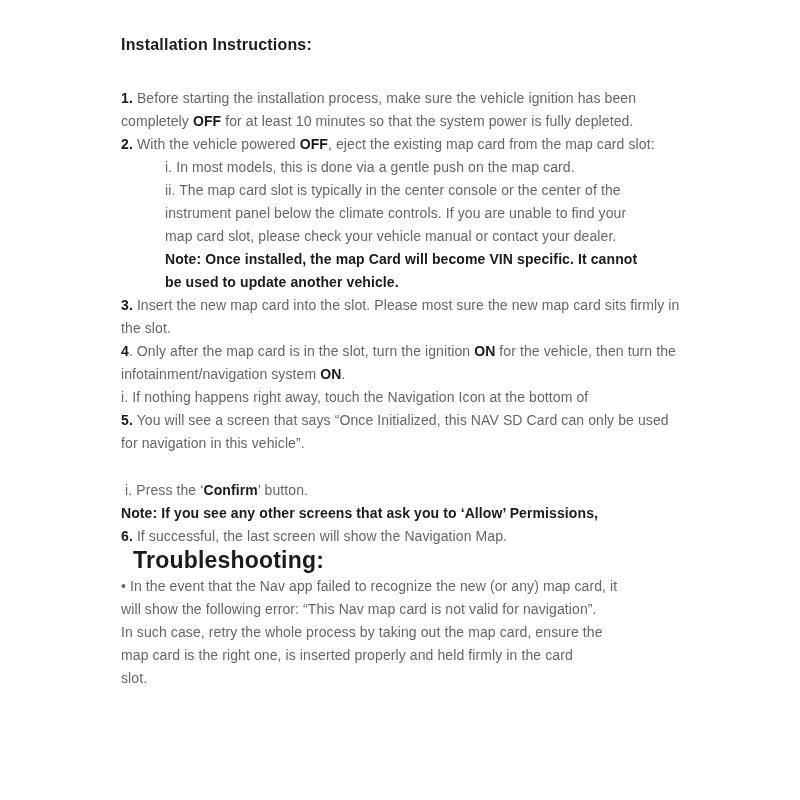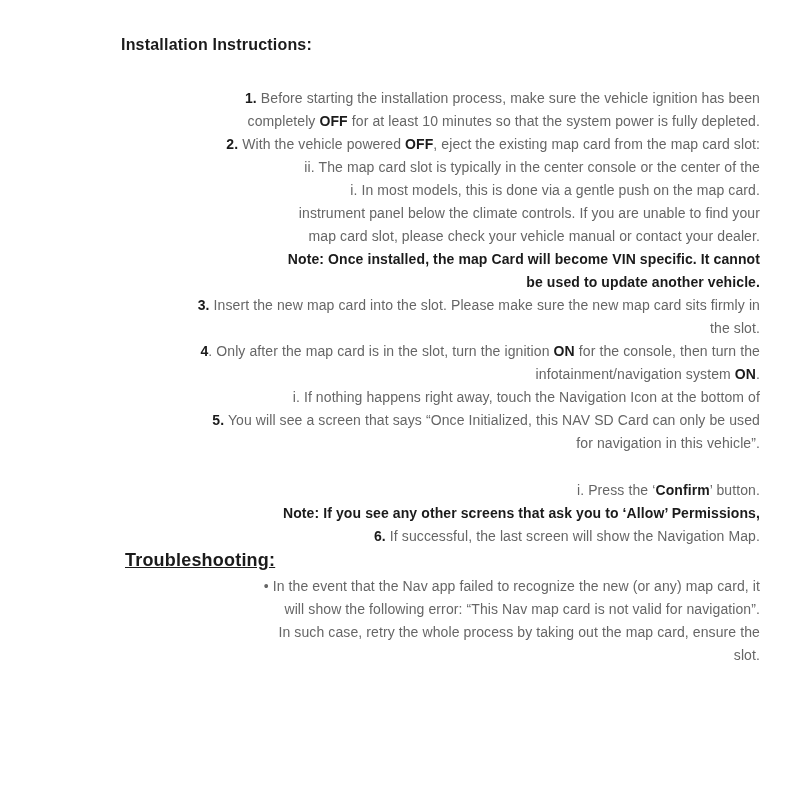--- a/index.html
+++ b/index.html
@@ -26,62 +26,61 @@
     margin: 0 0 33px 0;
     letter-spacing: 0.2px;
   }
   .doc-body { }
   .line {
     font-size: 14px;
     line-height: 23px;
     color: #666666;
     white-space: pre;
     letter-spacing: 0.1px;
-    text-align: right;
   }
   .line .b {
     font-weight: bold;
     color: #1b1b1b;
   }
   .indent-sub { padding-left: 44px; }
   .indent-tiny { padding-left: 4px; margin-top: 24px; }
   .doc-subheading {
-    font-size: 18px;
+    font-size: 23px;
     font-weight: bold;
     color: #1b1b1b;
     line-height: 20px;
-    margin: 2px 0 5px 4px;
+    margin: 2px 0 5px 12px;
     letter-spacing: 0.2px;
-    text-decoration: underline;
   }
 </style>
 </head>
 <body>
 
 <div class="page">
   <h1 class="doc-title">Installation Instructions:</h1>
   <div class="doc-body" id="doc-body">
       <div class="line"><span class="b">1.</span><span> Before starting the installation process, make sure the vehicle ignition has been</span></div>
       <div class="line"><span>completely </span><span class="b">OFF</span><span> for at least 10 minutes so that the system power is fully depleted.</span></div>
       <div class="line"><span class="b">2.</span><span> With the vehicle powered </span><span class="b">OFF</span><span>, eject the existing map card from the map card slot:</span></div>
+      <div class="line indent-sub"><span>i. In most models, this is done via a gentle push on the map card.</span></div>
       <div class="line indent-sub"><span>ii. The map card slot is typically in the center console or the center of the</span></div>
-      <div class="line indent-sub"><span>i. In most models, this is done via a gentle push on the map card.</span></div>
       <div class="line indent-sub"><span>instrument panel below the climate controls. If you are unable to find your</span></div>
       <div class="line indent-sub"><span>map card slot, please check your vehicle manual or contact your dealer.</span></div>
       <div class="line indent-sub"><span class="b">Note: Once installed, the map Card will become VIN specific. It cannot</span></div>
       <div class="line indent-sub"><span class="b">be used to update another vehicle.</span></div>
-      <div class="line"><span class="b">3.</span><span> Insert the new map card into the slot. Please make sure the new map card sits firmly in</span></div>
+      <div class="line"><span class="b">3.</span><span> Insert the new map card into the slot. Please most sure the new map card sits firmly in</span></div>
       <div class="line"><span>the slot.</span></div>
-      <div class="line"><span class="b">4</span><span>. Only after the map card is in the slot, turn the ignition </span><span class="b">ON</span><span> for the console, then turn the</span></div>
+      <div class="line"><span class="b">4</span><span>. Only after the map card is in the slot, turn the ignition </span><span class="b">ON</span><span> for the vehicle, then turn the</span></div>
       <div class="line"><span>infotainment/navigation system </span><span class="b">ON</span><span>.</span></div>
       <div class="line"><span>i. If nothing happens right away, touch the Navigation Icon at the bottom of</span></div>
       <div class="line"><span class="b">5.</span><span> You will see a screen that says “Once Initialized, this NAV SD Card can only be used</span></div>
       <div class="line"><span>for navigation in this vehicle”.</span></div>
       <div class="line indent-tiny"><span>i. Press the ‘</span><span class="b">Confirm</span><span>’ button.</span></div>
       <div class="line"><span class="b">Note: If you see any other screens that ask you to ‘Allow’ Permissions,</span></div>
       <div class="line"><span class="b">6.</span><span> If successful, the last screen will show the Navigation Map.</span></div>
       <h2 class="doc-subheading">Troubleshooting:</h2>
       <div class="line"><span>• In the event that the Nav app failed to recognize the new (or any) map card, it</span></div>
       <div class="line"><span>will show the following error: “This Nav map card is not valid for navigation”.</span></div>
       <div class="line"><span>In such case, retry the whole process by taking out the map card, ensure the</span></div>
+      <div class="line"><span>map card is the right one, is inserted properly and held firmly in the card</span></div>
       <div class="line"><span>slot.</span></div>
     </div>
 </div>
 
 </body></html>

